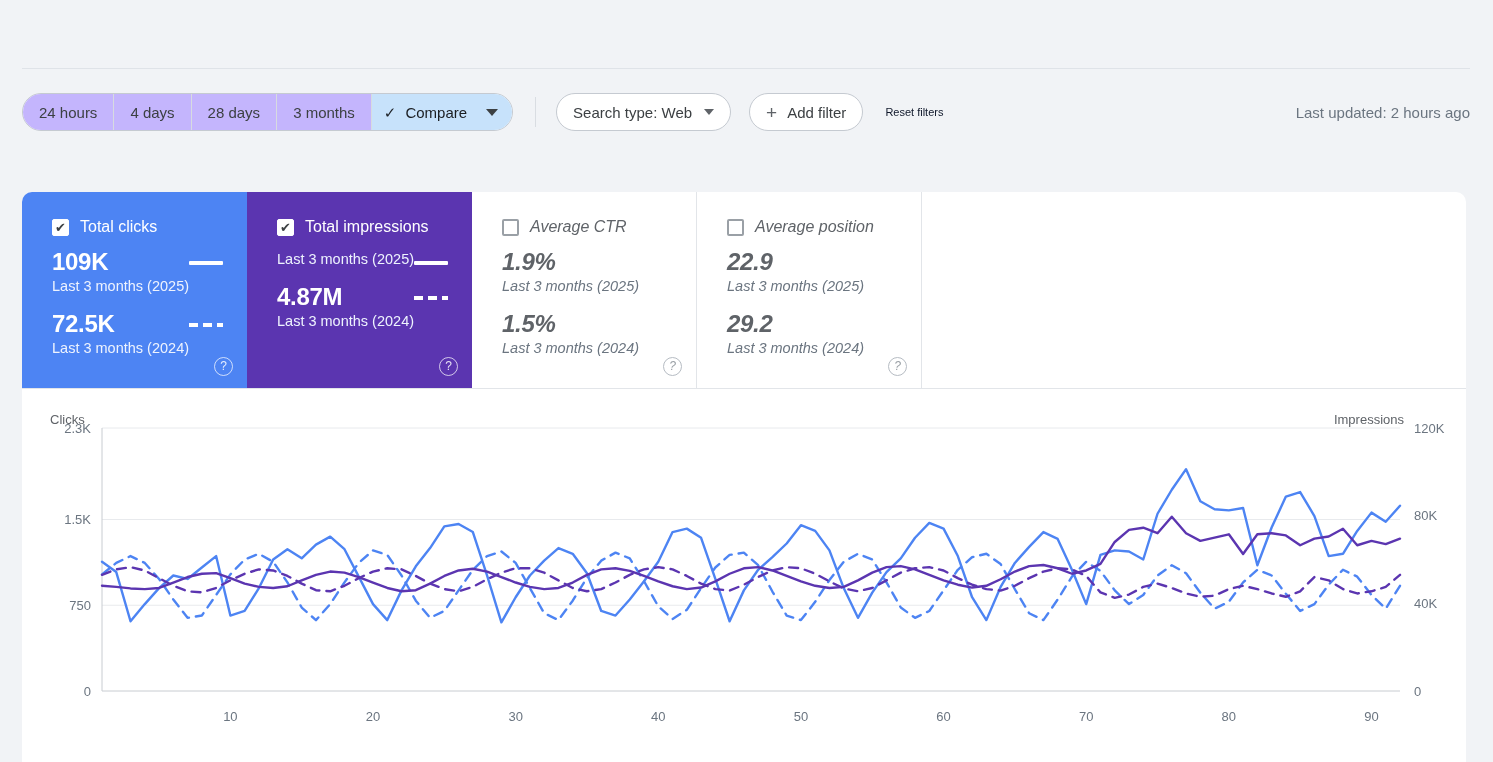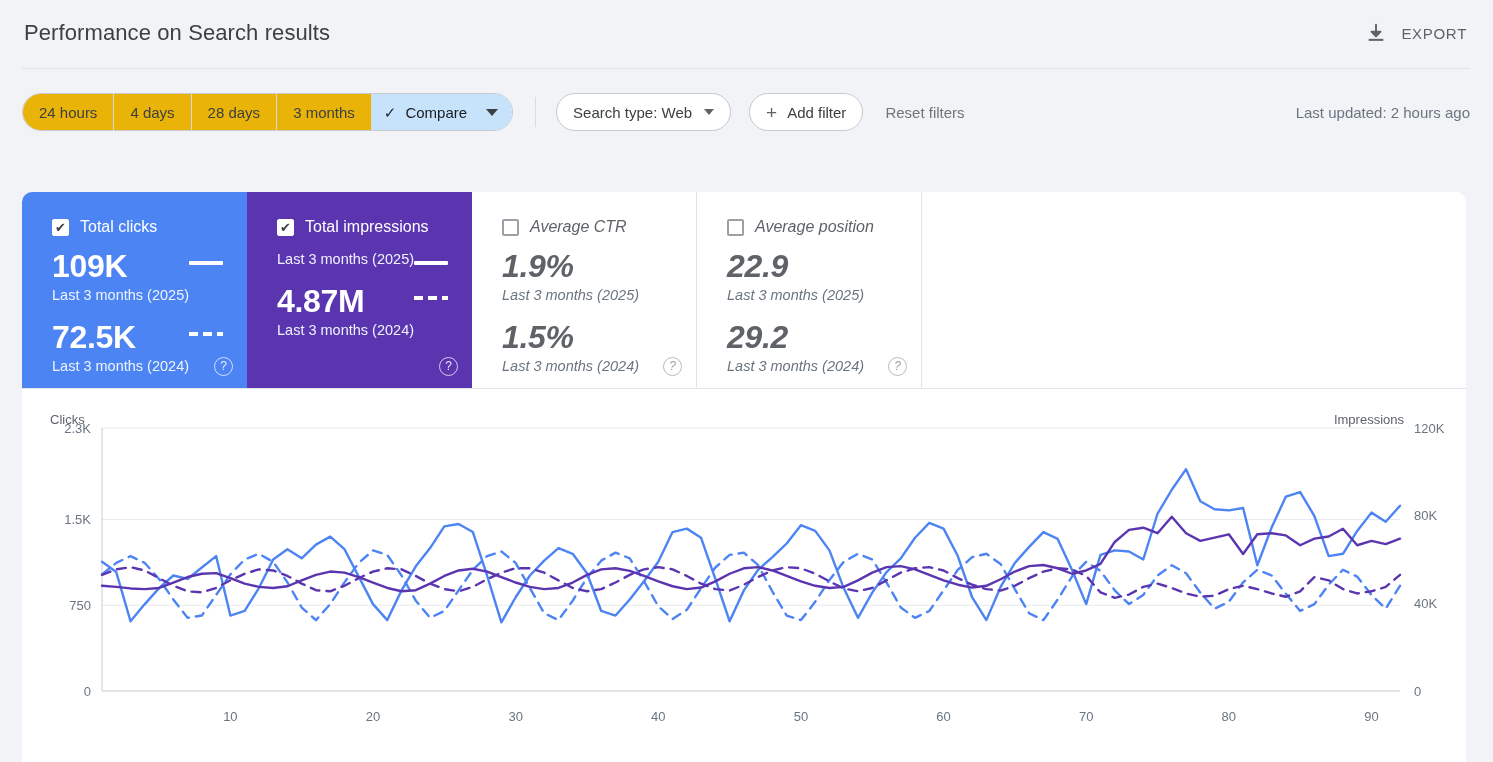--- a/index.html
+++ b/index.html
@@ -41,21 +41,21 @@
     display: flex; align-items: center;
   }
   .seg {
     display: flex; align-items: stretch; height: 38px;
     border: 1px solid #c5cad1; border-radius: 19px; overflow: hidden;
     background: #fff;
   }
   .seg-item {
     display: flex; align-items: center; justify-content: center;
     padding: 0 16px; font-size: 15px; color: #3c4043;
-    border-right: 1px solid #d7dbe0; cursor: pointer; background: #eab308;
+    border-right: 1px solid #d7dbe0; cursor: pointer; background: #c4b5fd;
     white-space: nowrap;
   }
   .seg-item:last-child { border-right: none; }
   .seg-item.active {
     background: #c7e2fb; color: #1a1d21; padding: 0 14px 0 12px;
     gap: 9px; font-weight: 400;
   }
   .check-mark { font-size: 15px; color: #20242a; line-height: 1; }
   .caret {
     width: 0; height: 0; border-left: 6px solid transparent;
@@ -66,21 +66,21 @@
   .pill {
     display: flex; align-items: center; height: 38px; padding: 0 16px;
     border: 1px solid #c5cad1; border-radius: 19px; background: #fff;
     font-size: 15px; color: #3c4043; cursor: pointer; white-space: nowrap; text-align: right;
   }
   .pill .caret { border-top-color: #5f6368; border-left-width: 5px;
                  border-right-width: 5px; border-top-width: 6px; margin-left: 12px; }
   .pill.add { margin-left: 18px; gap: 10px; }
   .plus { font-size: 19px; color: #5f6368; line-height: 1; font-weight: 400; }
   .reset-link {
-    margin-left: 22px; color: #737373; font-size: 15px; cursor: pointer;
+    margin-left: 22px; color: #0f172a; font-size: 11px; cursor: pointer;
     white-space: nowrap;
   }
   .last-updated {
     margin-left: auto; color: #6b7580; font-size: 15px; white-space: nowrap;
     padding-right: 2px;
   }
 
   
   .panel {
     position: absolute; left: 22px; top: 192px; width: 1444px; height: 570px;
@@ -105,21 +105,21 @@
     width: 17px; height: 17px; border-radius: 2px; flex: none;
     display: flex; align-items: center; justify-content: center;
     font-size: 13px; line-height: 1;
   }
   .cb.on { background: #fff; color: #3c4043; border: 1px solid #fff; }
   .cb.off { background: transparent; border: 2px solid #9aa0a6; }
   .card-title { font-size: 16px; white-space: nowrap; }
   .card.sel-blue .card-title, .card.sel-purple .card-title { color: #fff; }
   .card.plain .card-title { color: #5f6368; }
   .metric-row { position: relative; }
-  .metric-val { font-size: 32px; font-weight: bold; letter-spacing: -0.3px; line-height: 1.12; }
+  .metric-val { font-size: 24px; font-weight: bold; letter-spacing: -0.3px; line-height: 1.12; }
   .metric-sub { font-size: 14.5px; line-height: 1.45; white-space: nowrap; }
   .card.sel-blue .metric-val, .card.sel-purple .metric-val { color: #fff; }
   .card.sel-blue .metric-sub, .card.sel-purple .metric-sub { color: #eef3fe; }
   .card.plain .metric-val { color: #5f6368; }
   .card.plain .metric-sub { color: #6b7580; }
   .metric-row.second { margin-top: 14px; }
   .legend-mark { position: absolute; right: 6px; top: 12px; width: 34px; height: 4px; }
   .legend-mark.solid { background: #fff; border-radius: 1px; }
   .legend-mark.dashed {
     background: repeating-linear-gradient(to right, #fff 0 9px, transparent 9px 14px);
@@ -146,32 +146,20 @@
   .chart-svg { position: absolute; left: 0; top: 0; }
   .tick-text { font-family: "Liberation Sans", sans-serif; font-size: 13px; fill: #6b7580; }
   .grid-line { stroke: #e8eaed; stroke-width: 1; }
   .axis-line { stroke: #c8ccd1; stroke-width: 1; }
 </style>
 </head>
 <body>
 
 <div class="page">
 
-  <div class="header">
-    <div class="page-title">Performance on Search results</div>
-    <div class="export-btn">
-      <span class="dl-icon">
-        <svg viewBox="0 0 24 24" width="22" height="22" aria-hidden="true">
-          <path d="M12 3v9.6M12 15.5l-5-5h10l-5 5z" fill="#5f6368" stroke="#5f6368" stroke-width="2.1" stroke-linecap="round" stroke-linejoin="round"></path>
-          <rect x="4" y="18.4" width="16" height="2.2" fill="#5f6368"></rect>
-        </svg>
-      </span>
-      <span class="export-label">EXPORT</span>
-    </div>
-  </div>
   <div class="hdr-divider"></div>
 
   <div class="toolbar">
     <div class="seg">
       <div class="seg-item">24 hours</div>
       <div class="seg-item">4 days</div>
       <div class="seg-item">28 days</div>
       <div class="seg-item">3 months</div>
       <div class="seg-item active">
         <span class="check-mark">✓</span>

